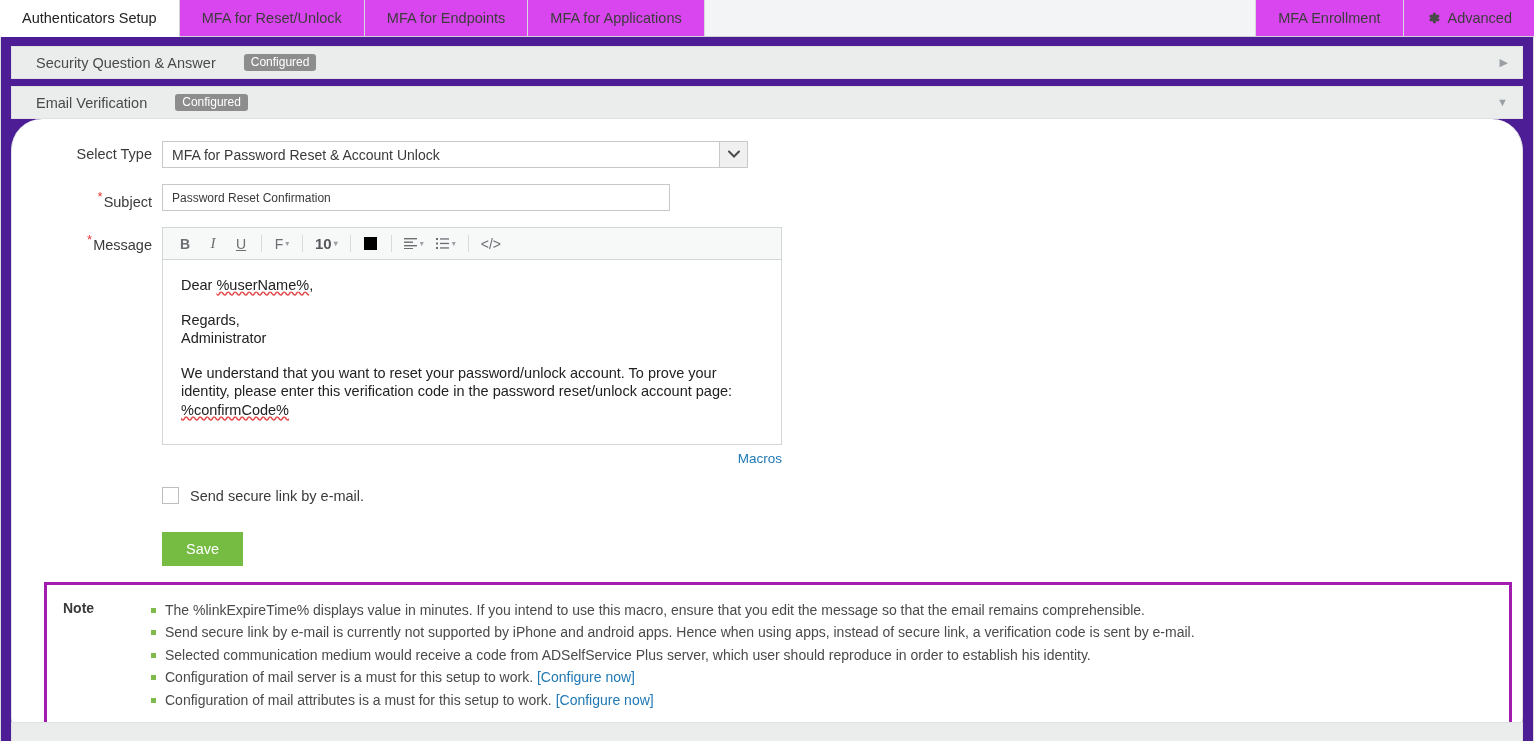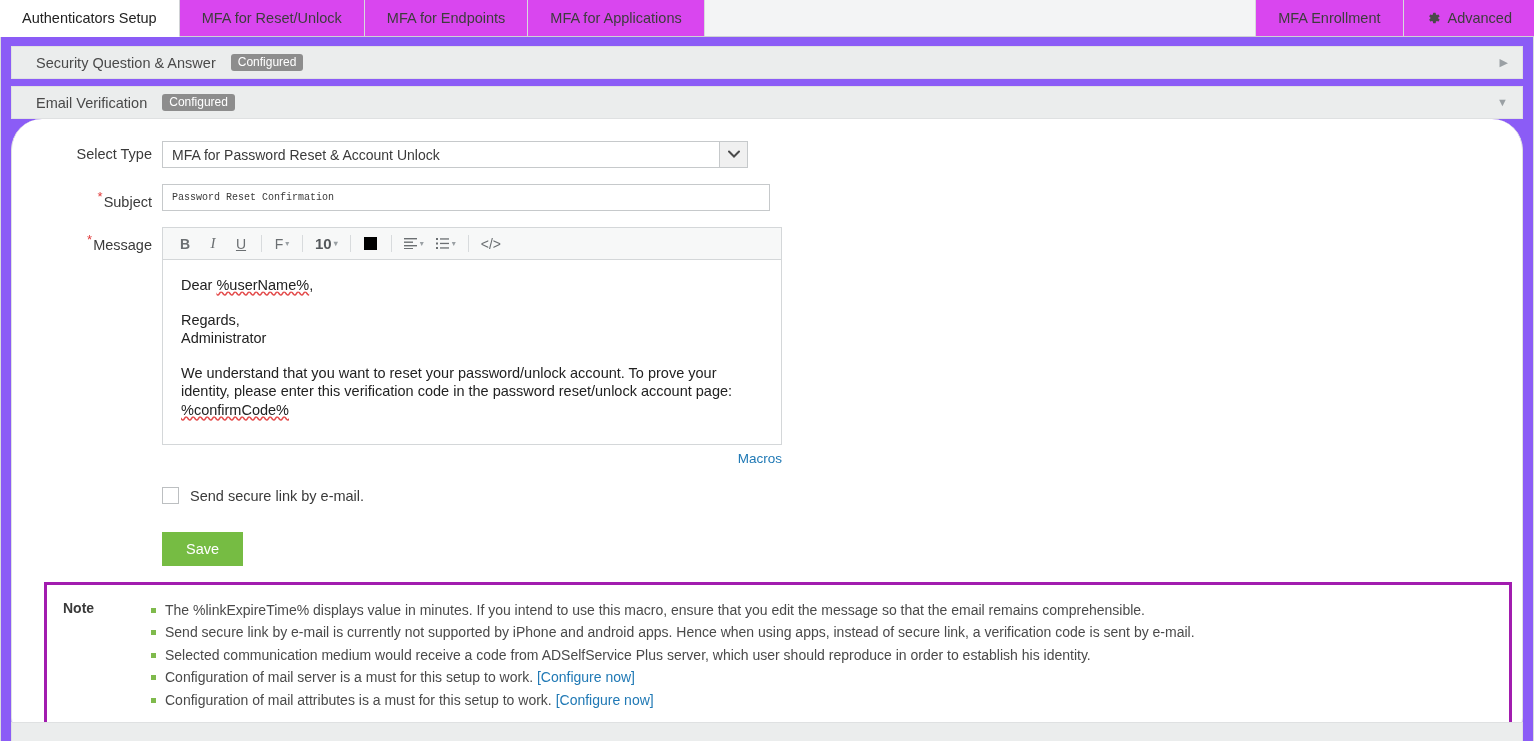--- a/index.html
+++ b/index.html
@@ -47,39 +47,39 @@
   .gear {
     display: inline-block; margin-right: 8px; position: relative;
     width: 14px; height: 14px; vertical-align: middle;
   }
 
   
   .page {
     height: 704px;
     border-left: 1px solid #d9dcde;
     border-right: 1px solid #d9dcde;
-    background: #8b5cf6;
+    background: #4c1d95;
     position: relative;
   }
   .content-pad { padding: 9px 10px 0 10px; }
 
   
   .acc {
     background: #ebeded;
     border: 1px solid #dfe1e2;
     height: 33px;
     display: flex;
     align-items: center;
     padding: 0 14px 0 24px;
     cursor: pointer;
     margin-bottom: 7px;
   }
   .acc-title { font-size: 14.5px; color: #4a4a4a; }
   .badge {
-    margin-left: 15px;
+    margin-left: 28px;
     background: #8d8d8d;
     color: #ffffff;
     font-size: 12px;
     padding: 2px 7px 3px 7px;
     border-radius: 3px;
     line-height: 1;
     display: inline-block;
   }
   .acc .arrow { margin-left: auto; color: #9aa0a4; font-size: 11px; line-height: 1; }
   .acc.open { margin-bottom: 0; }
@@ -117,26 +117,26 @@
   }
   .select-val { font-size: 14px; color: #3a3a3a; padding-left: 9px; flex: 1; }
   .select-btn {
     width: 28px; height: 25px;
     border-left: 1px solid #c6c9cb;
     background: #f0f0f0;
     display: flex; align-items: center; justify-content: center;
   }
 
   .text-input {
-    width: 608px; height: 27px;
+    width: 508px; height: 27px;
     border: 1px solid #c6c9cb;
     background: #ffffff;
-    font-size: 10px; color: #3a3a3a;
+    font-size: 12px; color: #3a3a3a;
     padding: 0 9px;
-    font-family: Liberation Mono, monospace;
+    font-family: Liberation Sans, sans-serif;
     outline: none;
   }
 
   
   .editor { width: 620px; }
   .etoolbar {
     height: 33px;
     border: 1px solid #d4d7d9;
     background: #f7f8f8;
     display: flex; align-items: center;

